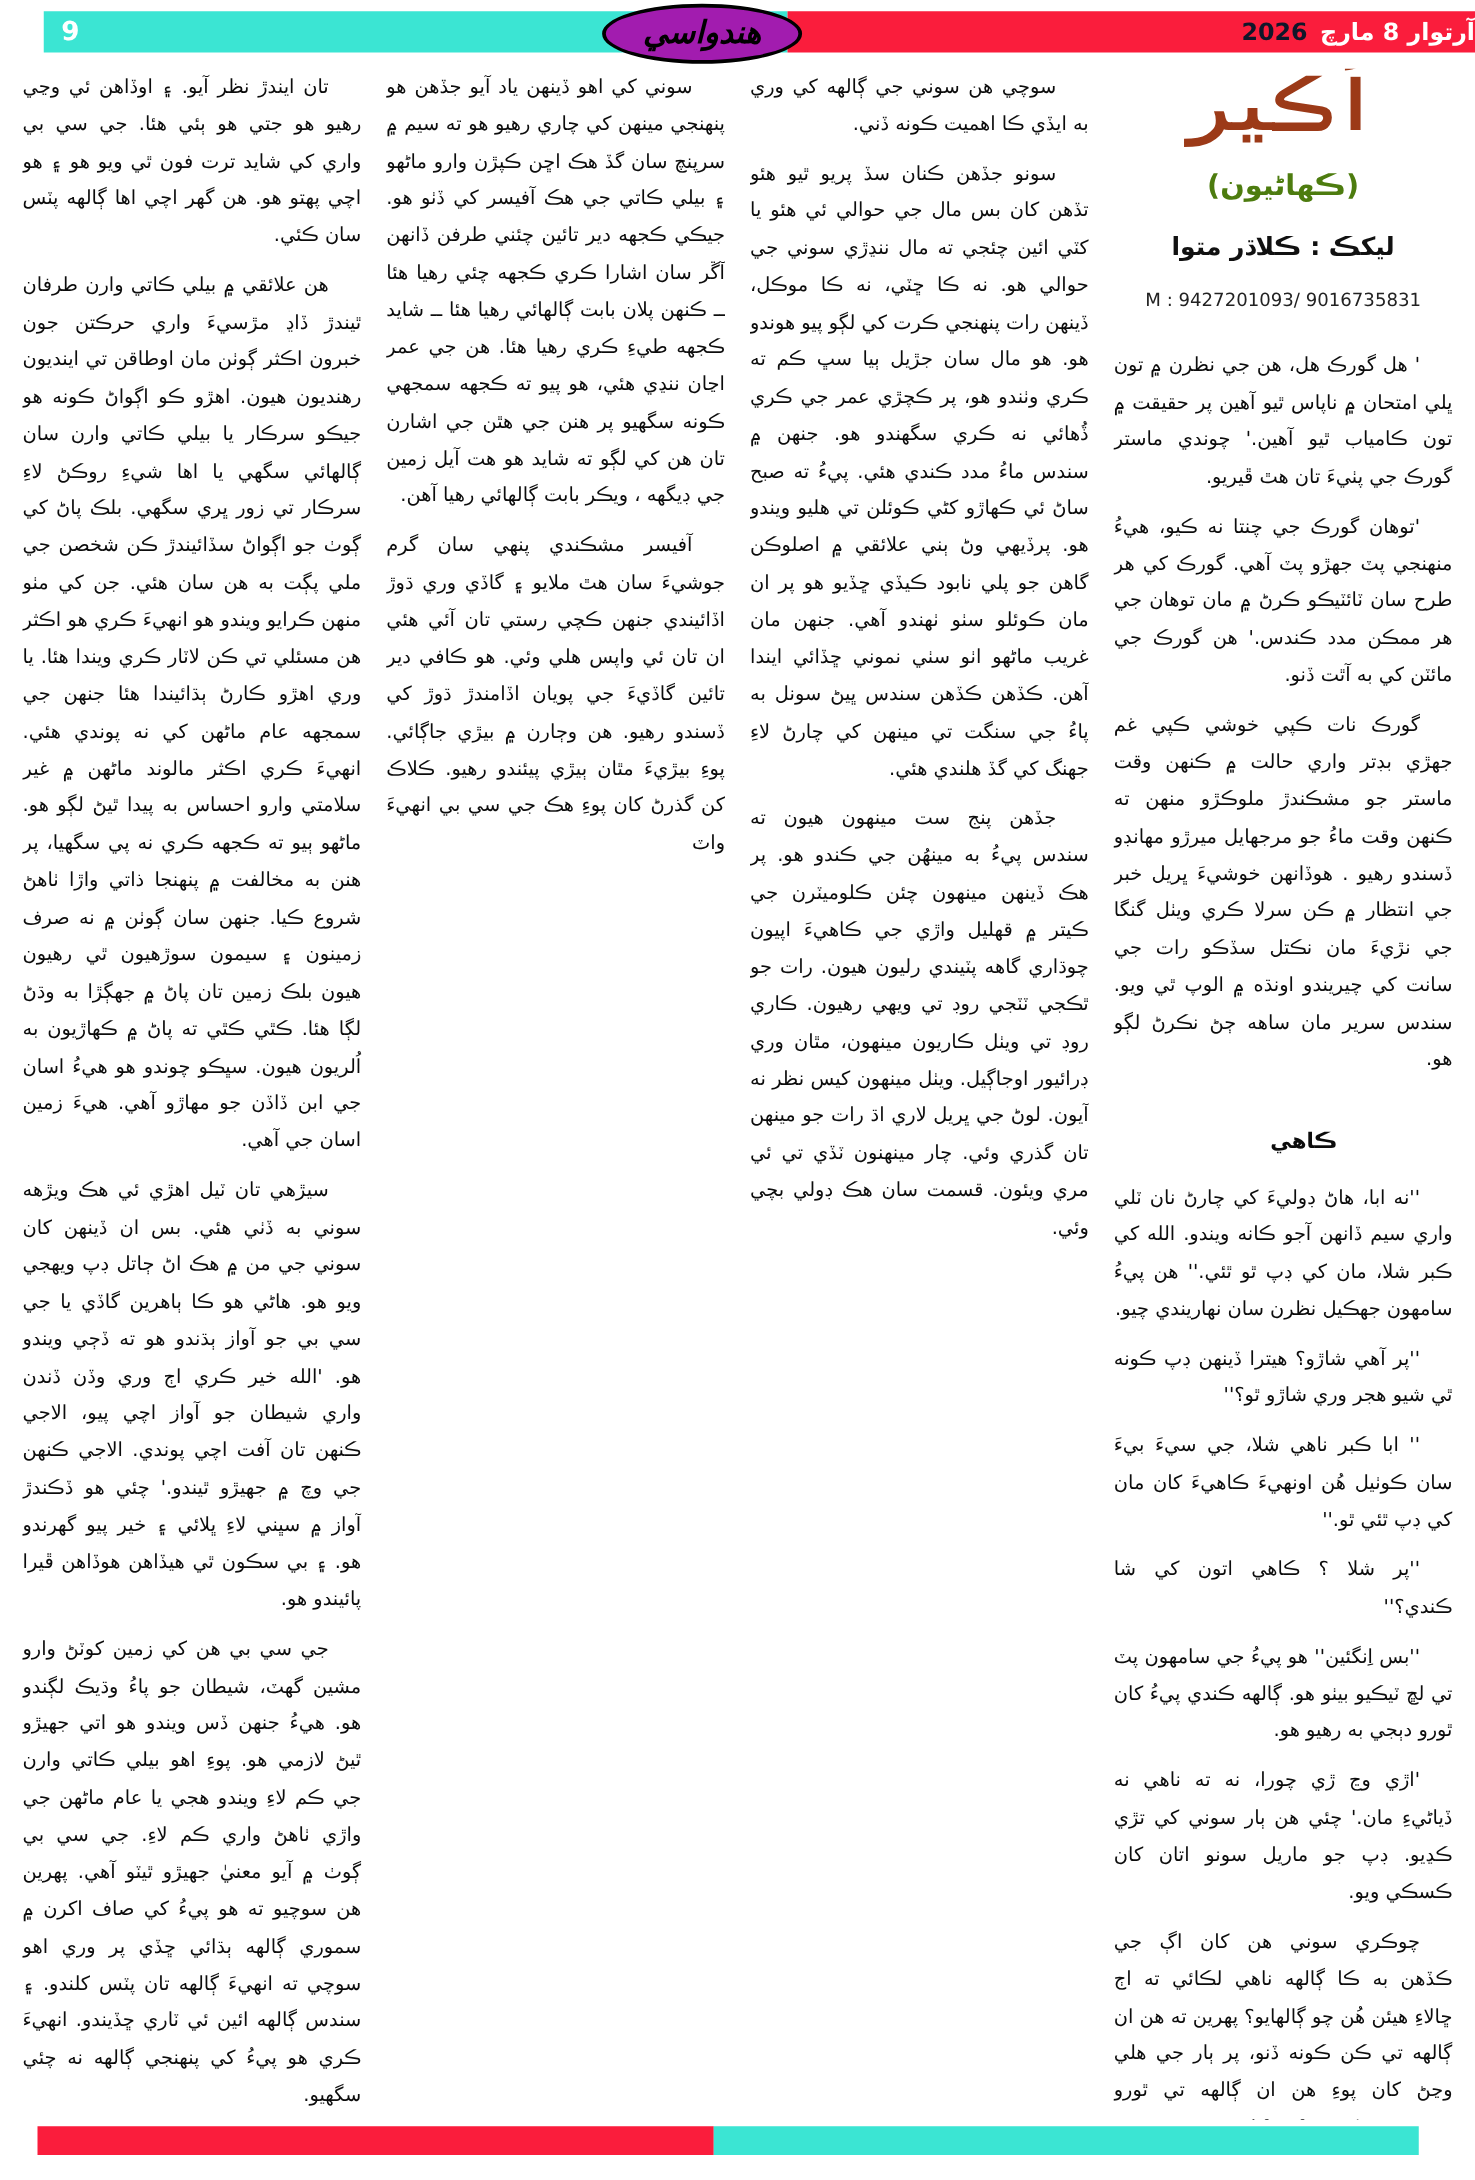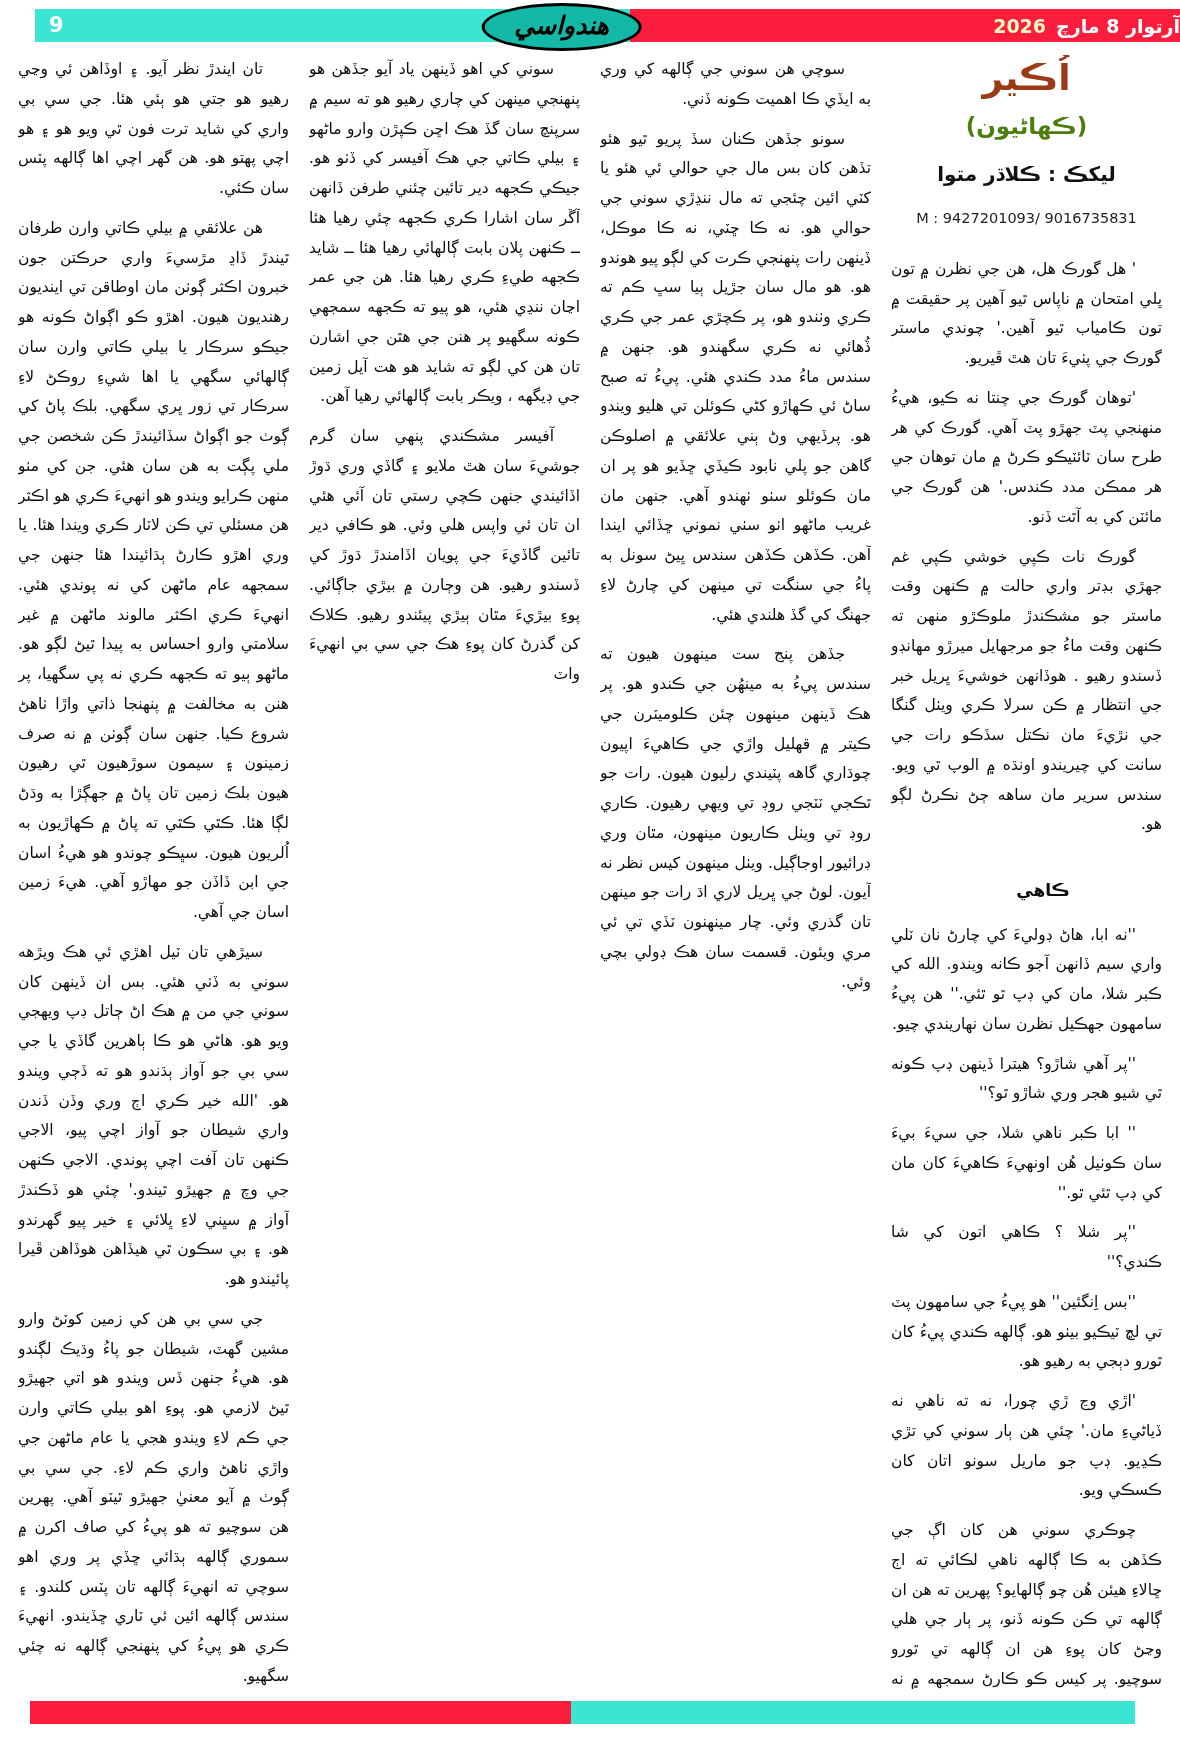--- a/index.html
+++ b/index.html
@@ -24,53 +24,53 @@
   .header-red{
     background:var(--red);flex:1;
     display:flex;align-items:center;justify-content:flex-end;
   }
   .page-number{
     color:#ffffff;font-size:21px;font-weight:bold;
     padding-left:14px;line-height:1;
   }
   .masthead{
     position:absolute;top:-6px;left:46%;transform:translateX(-50%);
-    background:#14b8a6;border:3px solid #000;
+    background:#a21caf;border:3px solid #000;
     border-radius:50%;
     padding:5px 30px 7px 30px;
     font-size:25px;font-weight:bold;font-style:italic;
     color:#000;white-space:nowrap;line-height:1.2;
   }
   .header-date{
     direction:rtl;font-size:19px;font-weight:bold;
     padding-left:14px;white-space:nowrap;
   }
   .header-date .d-white{color:#ffffff;}
-  .header-date .d-black{color:#fef9c3;margin-right:10px;}
+  .header-date .d-black{color:#0f172a;margin-right:10px;}
   
   .content{
     position:absolute;top:55px;right:18px;left:18px;bottom:48px;
     display:flex;direction:rtl;gap:20px;
   }
   .col{
     flex:1 1 0;min-width:0;
     font-size:15.5px;line-height:1.92;
     text-align:justify;color:#0c0c0c;
     overflow:hidden;
   }
   .col p{margin:0 0 10px 0;text-indent:26px;}
   .col p.subhead{
     text-indent:0;font-weight:bold;font-size:17px;
     margin:34px 0 14px 0;padding-right:34%;
   }
   
   .story-head{text-align:center;margin-bottom:22px;}
   .story-title{
-    font-size:36px;font-weight:bold;color:var(--title);
-    line-height:1.15;margin:2px 0 6px 0;
+    font-size:56px;font-weight:bold;color:var(--title);
+    line-height:1.15;margin:2px 0 6px 0;font-family:Liberation Mono, monospace;
   }
   .story-subtitle{font-size:23px;font-weight:bold;color:#4d7c0f;margin:0 0 6px 0;}
   .story-byline{font-size:20px;font-weight:bold;color:#111;margin:0 0 2px 0;}
   .story-phone{direction:ltr;font-size:14.5px;color:#222;margin:12px;}
   
   .footer-bar{
     position:absolute;bottom:20px;left:30px;right:45px;
     height:23px;display:flex;direction:ltr;
   }
   .footer-red{background:var(--red);flex:0 0 49%;}

